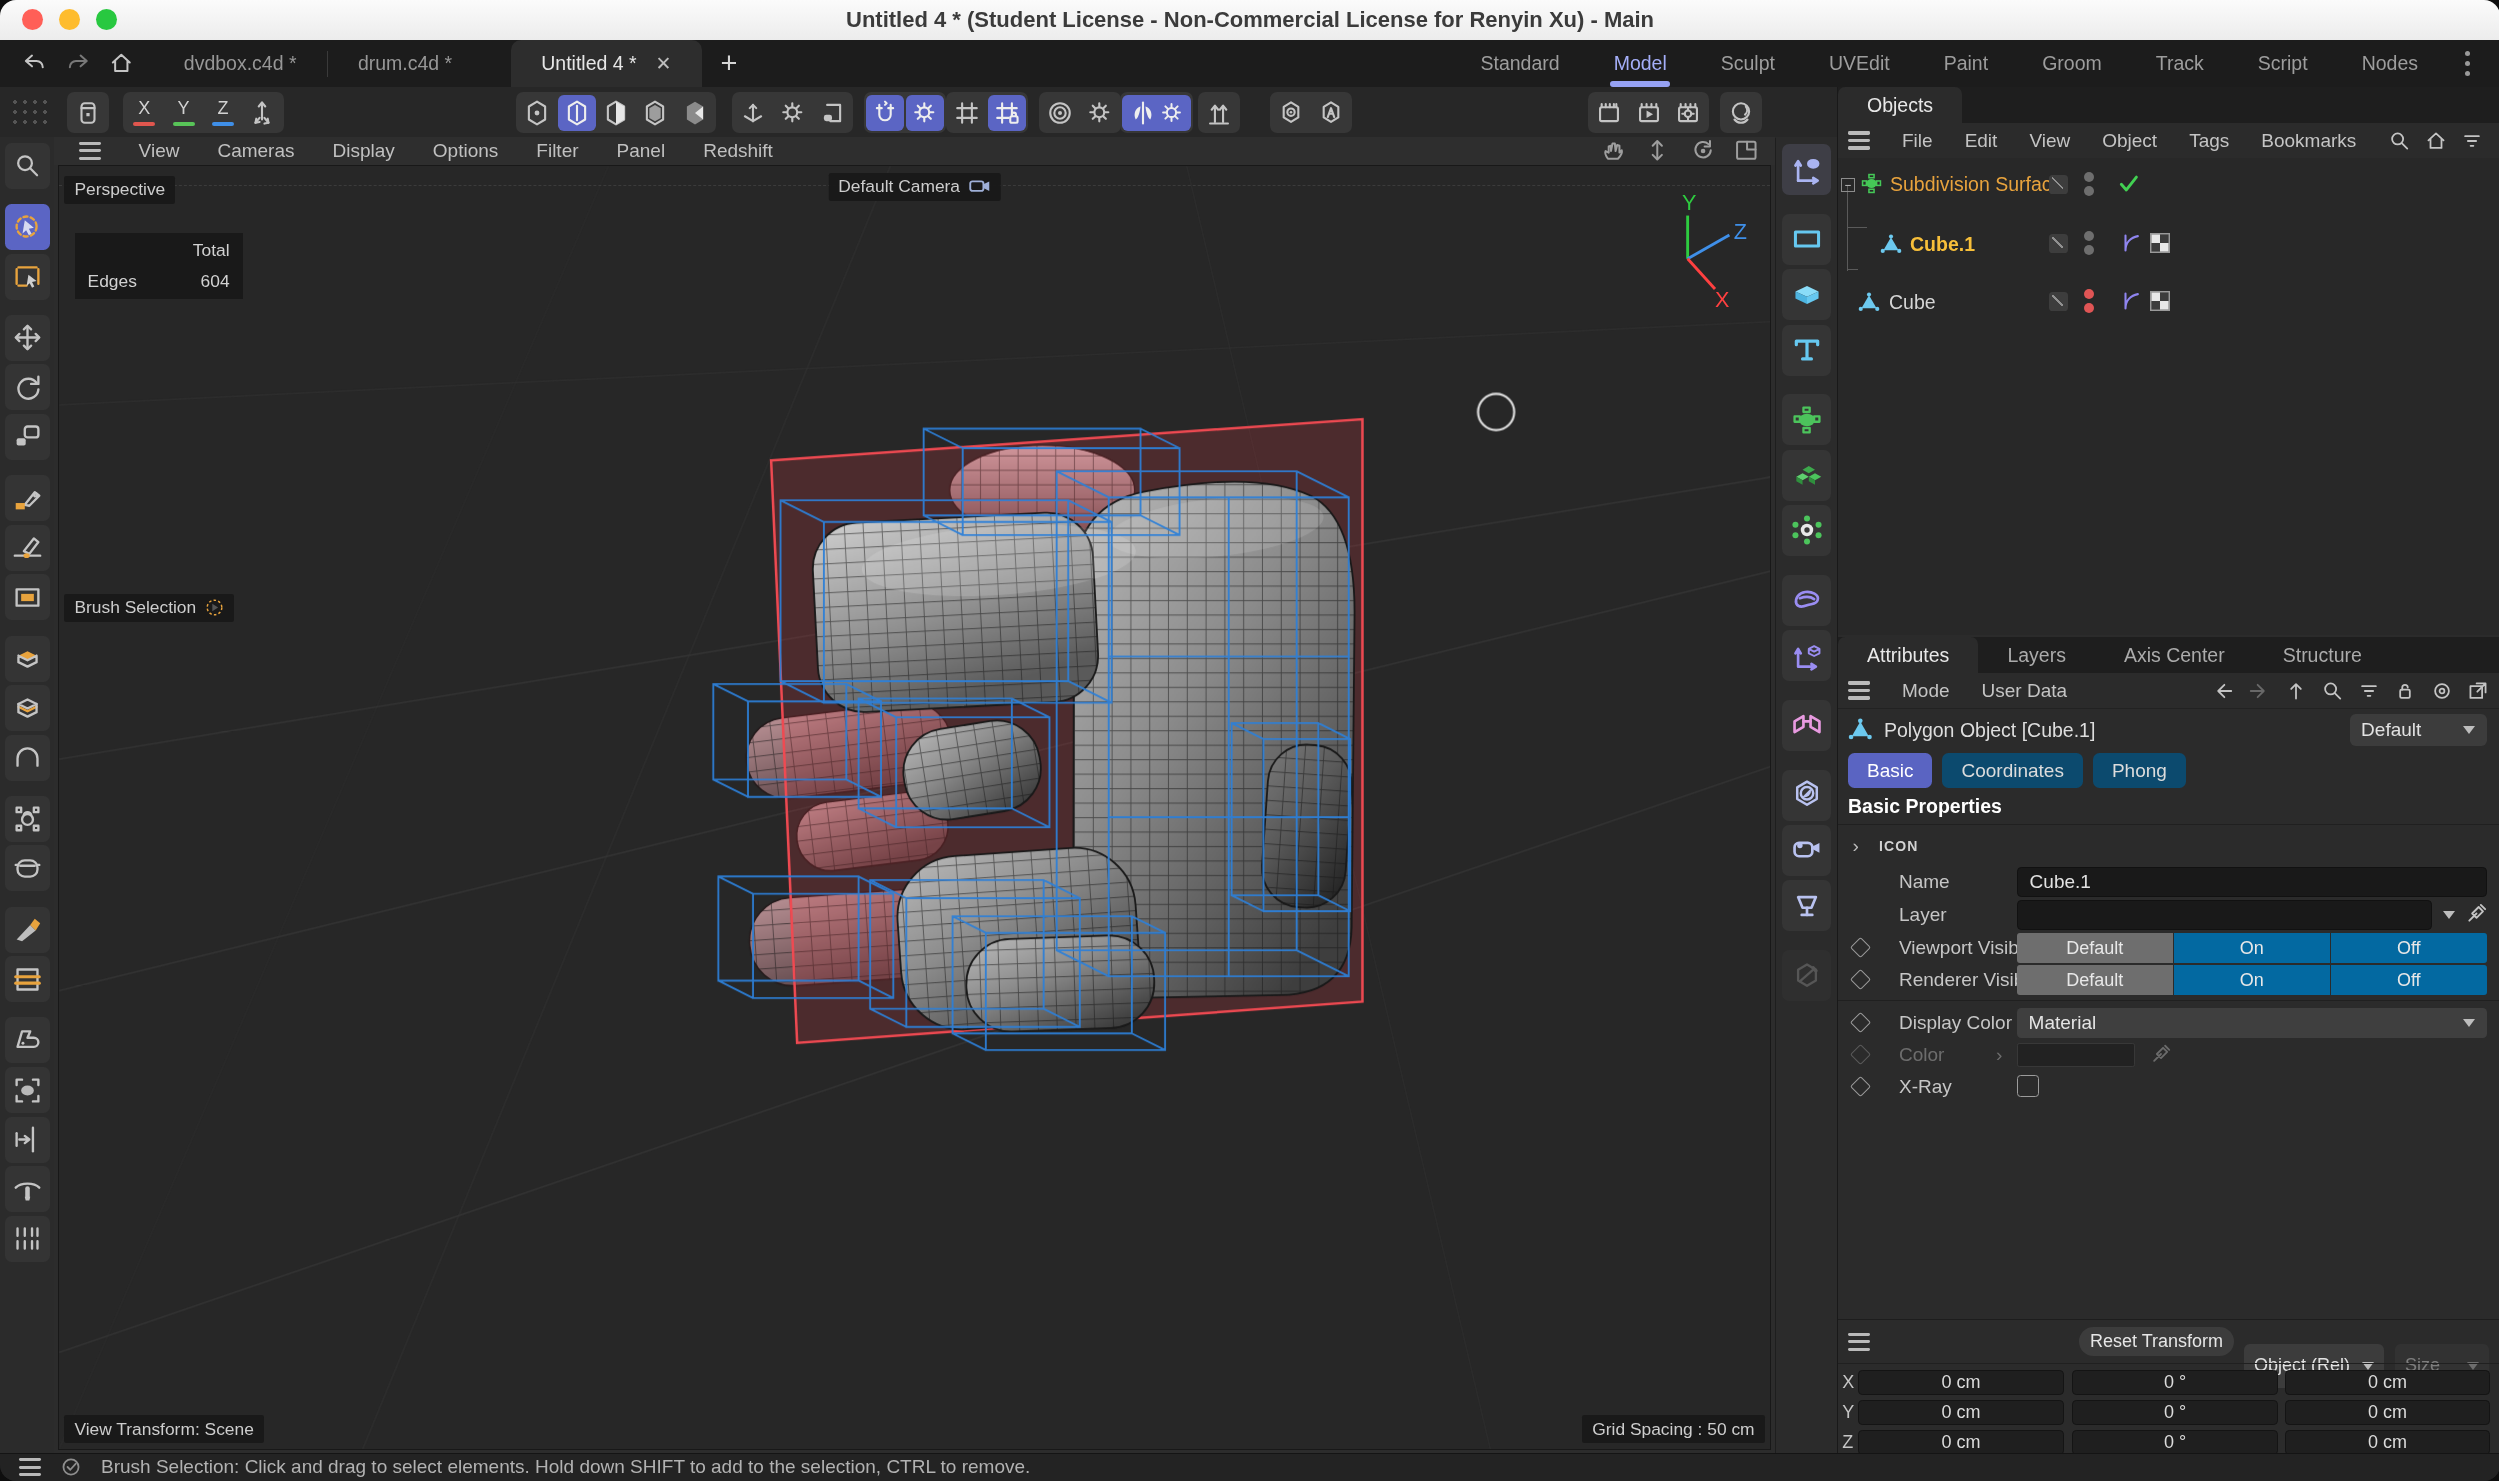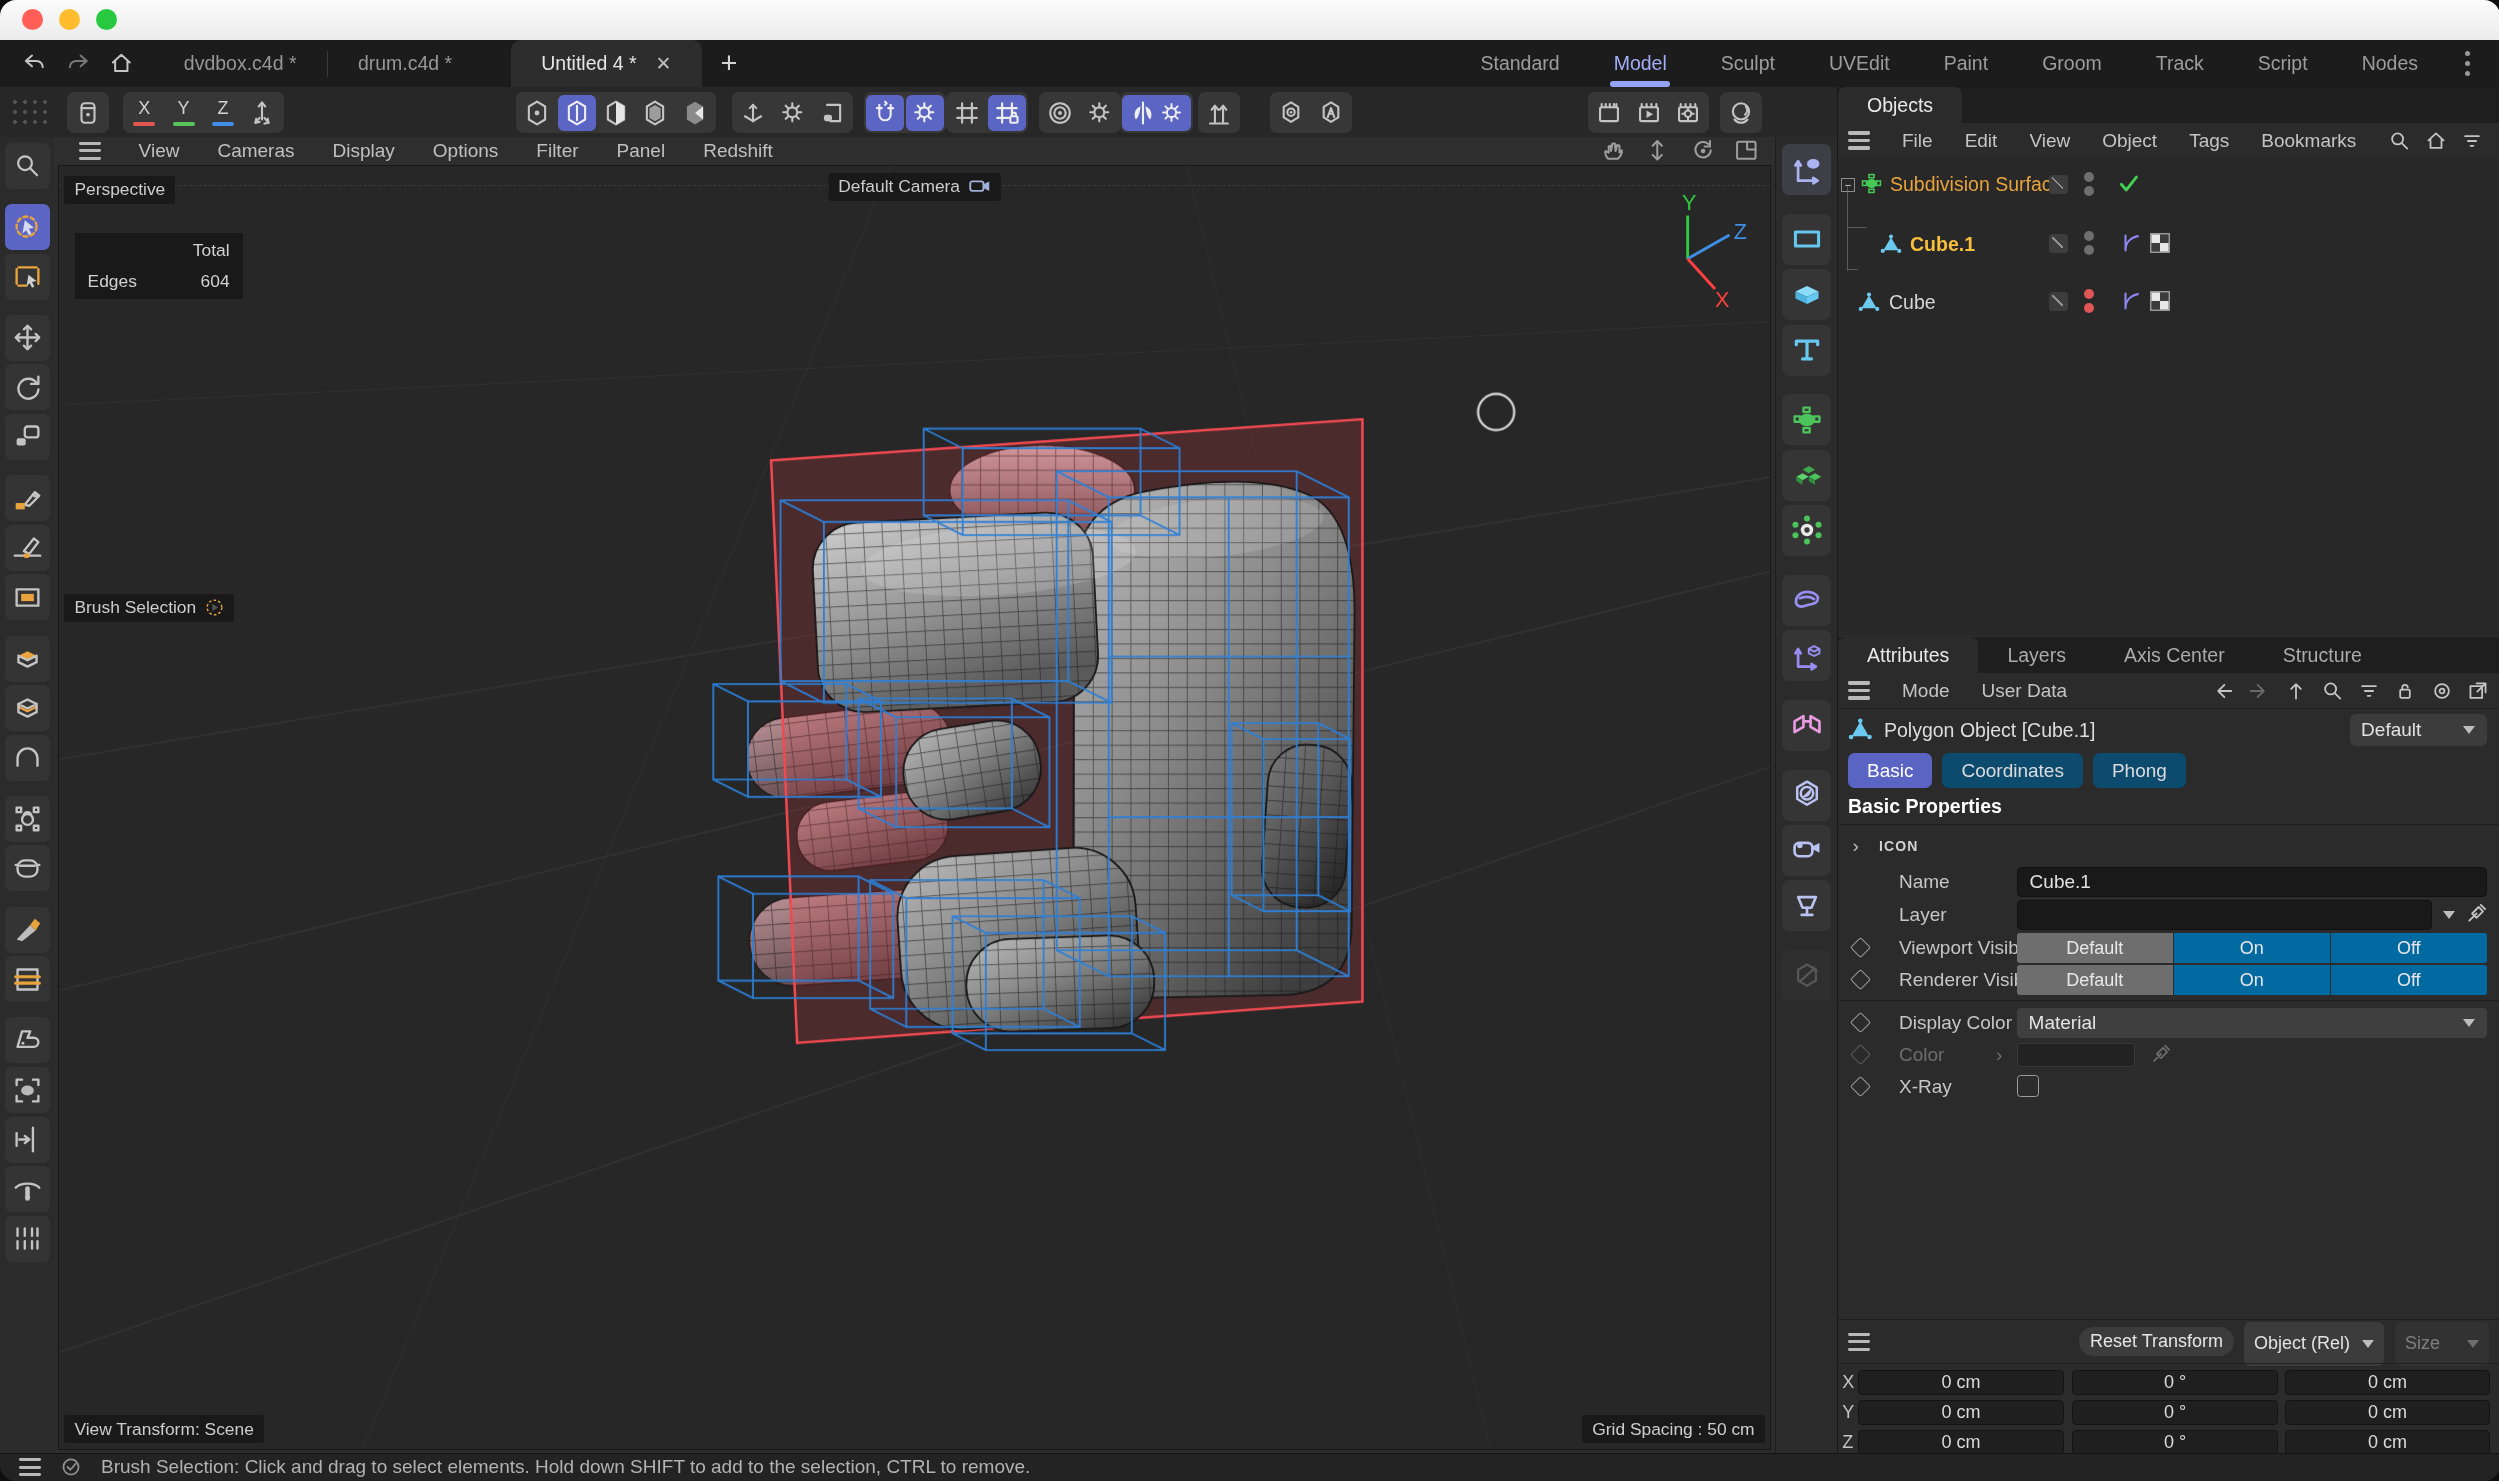--- a/index.html
+++ b/index.html
@@ -127,38 +127,39 @@
   .swatch{width:116px;height:22px;border:1.4px solid #4a4a4a;background:#161616;border-radius:2.2px;}
 
   
   .coords{position:absolute;left:0;right:0;bottom:0;height:134px;border-top:1.4px solid #1d1d1d;}
   .crow{position:absolute;left:0;right:0;height:24.6px;display:flex;align-items:center;}
   .cfield{position:absolute;height:23px;background:#1f1f1f;border:0.7px solid #141414;border-radius:4.3px;
           display:flex;align-items:center;justify-content:center;font-size:18px;color:#dcdcdc;}
   .caxis{position:absolute;left:4.3px;font-size:18px;color:#c6c6c6;}
   .rstbtn{position:absolute;left:241px;top:7.2px;width:155px;height:29px;border:none;border-radius:14.5px;
           background:#3c3c3c;color:#e6e6e6;font-size:18px;font-family:"Liberation Sans",sans-serif;}
-  .cdrop{position:absolute;top:2px;height:44px;border-radius:5.8px;background:#3c3c3c;display:flex;
+  .cdrop{position:absolute;top:24px;height:44px;border-radius:5.8px;background:#3c3c3c;display:flex;
          align-items:center;padding:0 10px;font-size:18px;color:#e2e2e2;box-sizing:border-box;}
 
   
   .statusbar{position:absolute;left:0;right:0;bottom:0;height:27.5px;background:#232323;border-top:1.4px solid #141414;
              display:flex;align-items:center;gap:19px;padding-left:19px;font-size:19px;color:#b2b2b2;}
 </style>
 </head>
 <body>
 
 <div id="app">
 
   <div class="titlebar">
     <div class="traffic">
       <div class="light" style="background:#ff5f57"></div>
       <div class="light" style="background:#febc2e"></div>
       <div class="light" style="background:#28c840"></div>
     </div>
+    <div class="title">Untitled 4 * (Student License - Non-Commercial License for Renyin Xu) - Main</div>
   </div>
 
   <div class="tabbar">
     <div class="navics">
       <span>
           <svg width="24.6" height="24.6" viewBox="0 0 32 32" class="ic">
             <path d="M13 6L5 13l8 7M5 13h14a8 8 0 0 1 8 8"></path>
           </svg>
         </span>
       <span style="opacity:.55">

